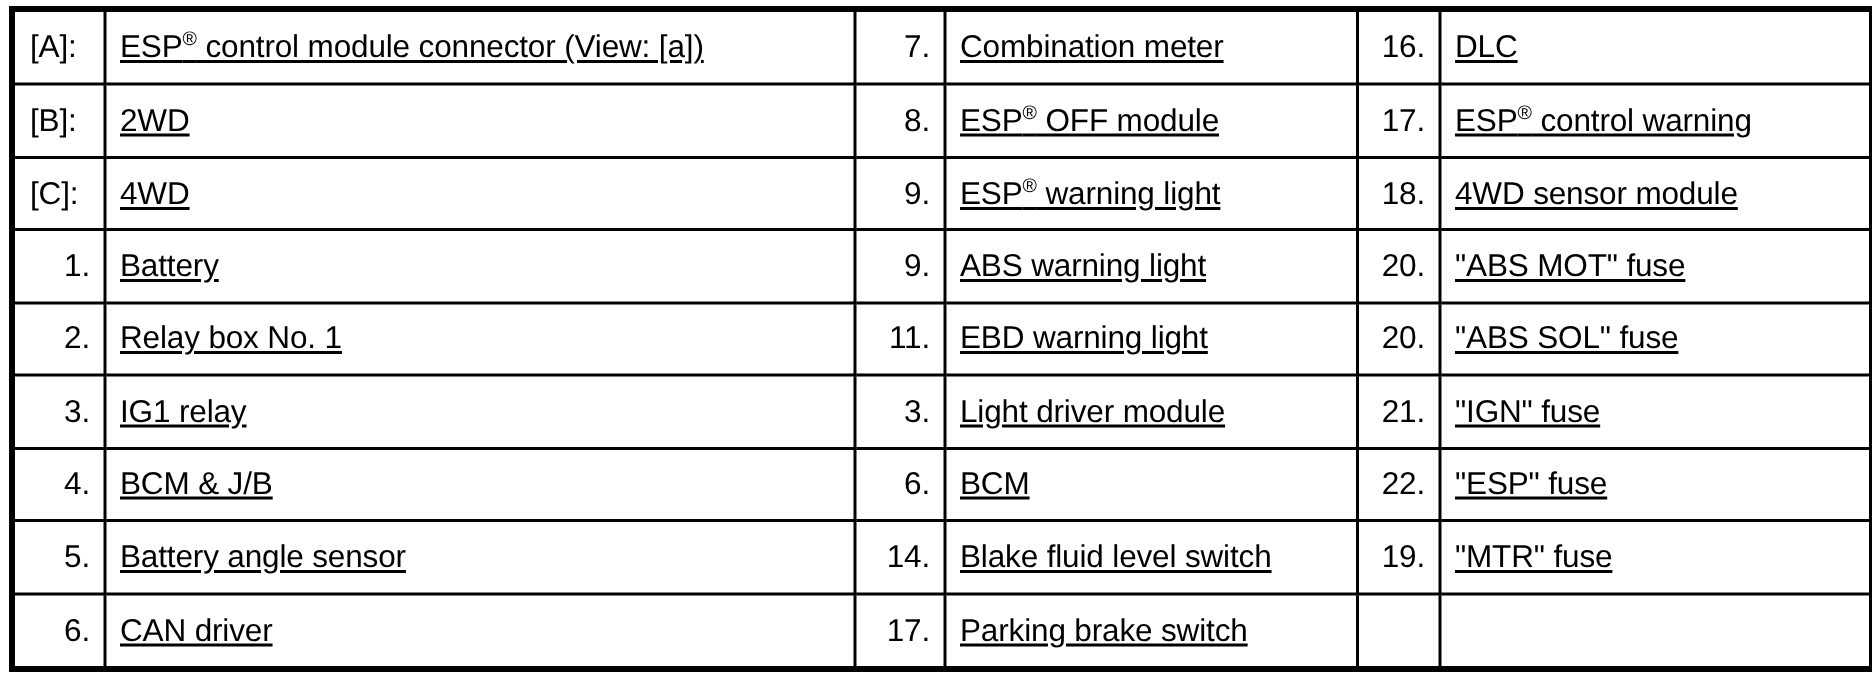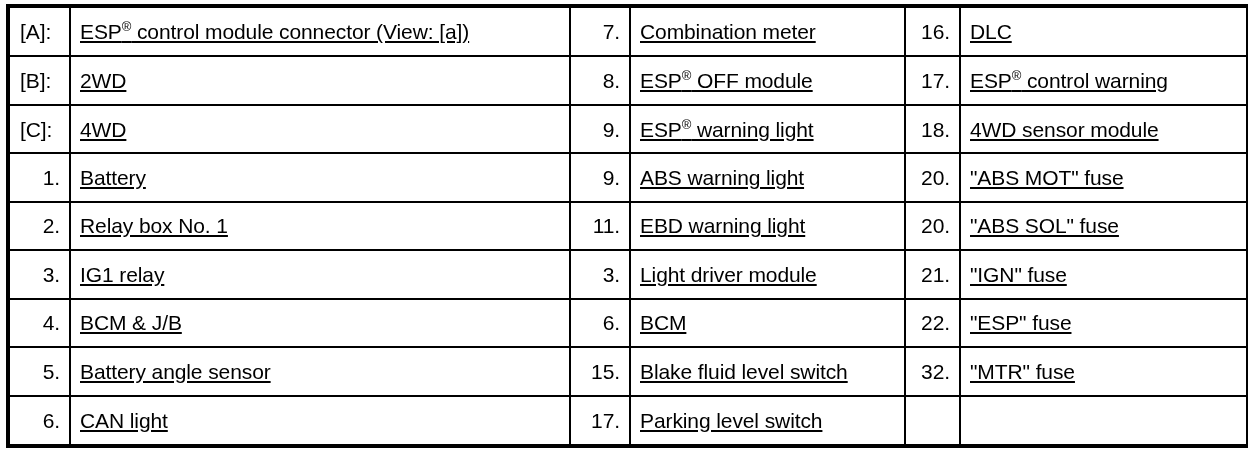--- a/index.html
+++ b/index.html
@@ -139,28 +139,28 @@
           <td class="ref">4.</td>
           <td class="desc">BCM &amp; J/B</td>
           <td class="ref">6.</td>
           <td class="desc">BCM</td>
           <td class="ref">22.</td>
           <td class="desc">"ESP" fuse</td>
         </tr>
         <tr>
           <td class="ref">5.</td>
           <td class="desc">Battery angle sensor</td>
-          <td class="ref">15.</td>
+          <td class="ref">14.</td>
           <td class="desc">Blake fluid level switch</td>
-          <td class="ref">32.</td>
+          <td class="ref">19.</td>
           <td class="desc">"MTR" fuse</td>
         </tr>
         <tr>
           <td class="ref">6.</td>
-          <td class="desc">CAN light</td>
+          <td class="desc">CAN driver</td>
           <td class="ref">17.</td>
-          <td class="desc">Parking level switch</td>
+          <td class="desc">Parking brake switch</td>
           <td class="ref empty-cell"></td>
           <td class="desc empty-cell"></td>
         </tr>
       </tbody>
   </table>
 </div>
 
 </body></html>

